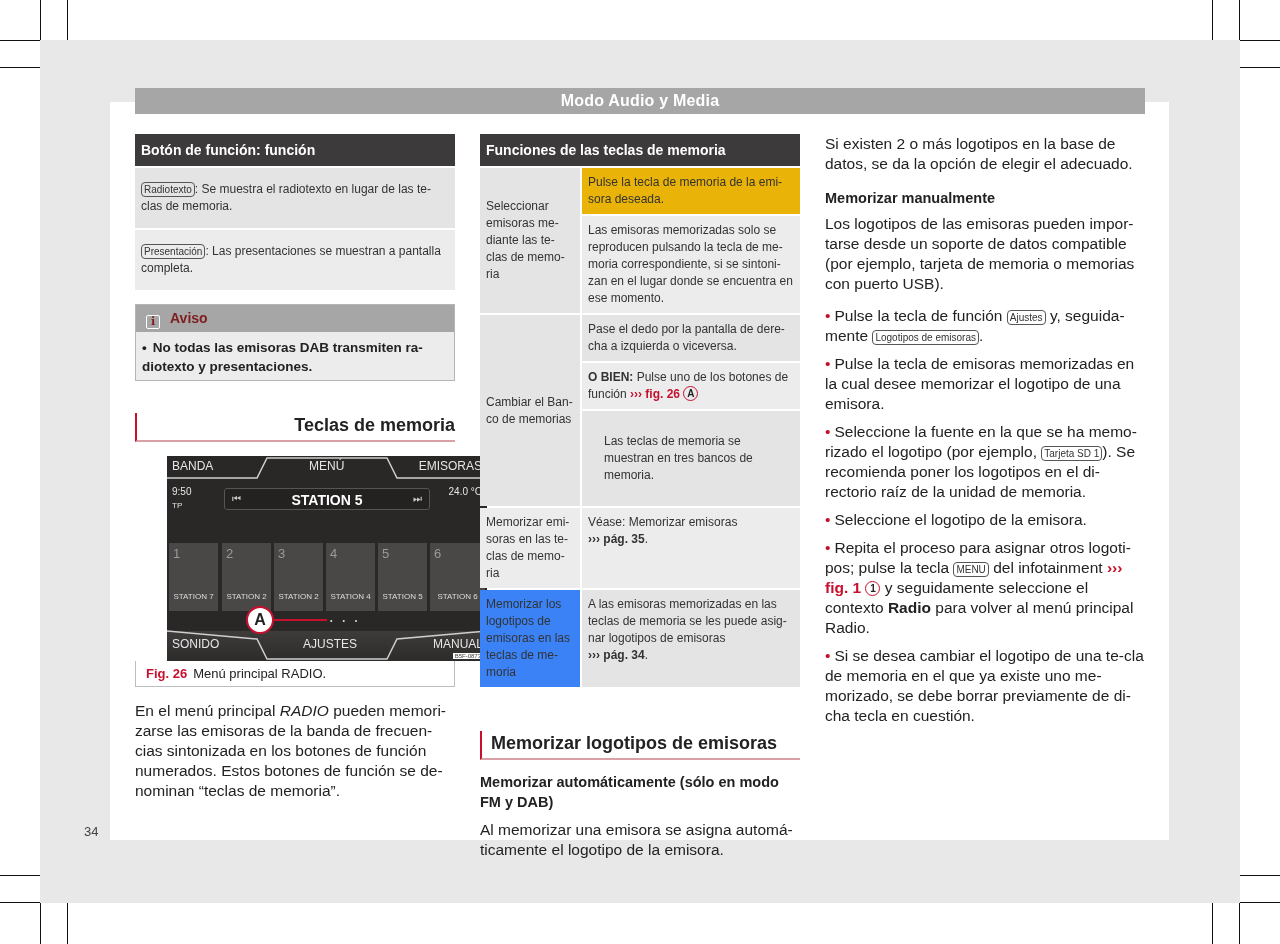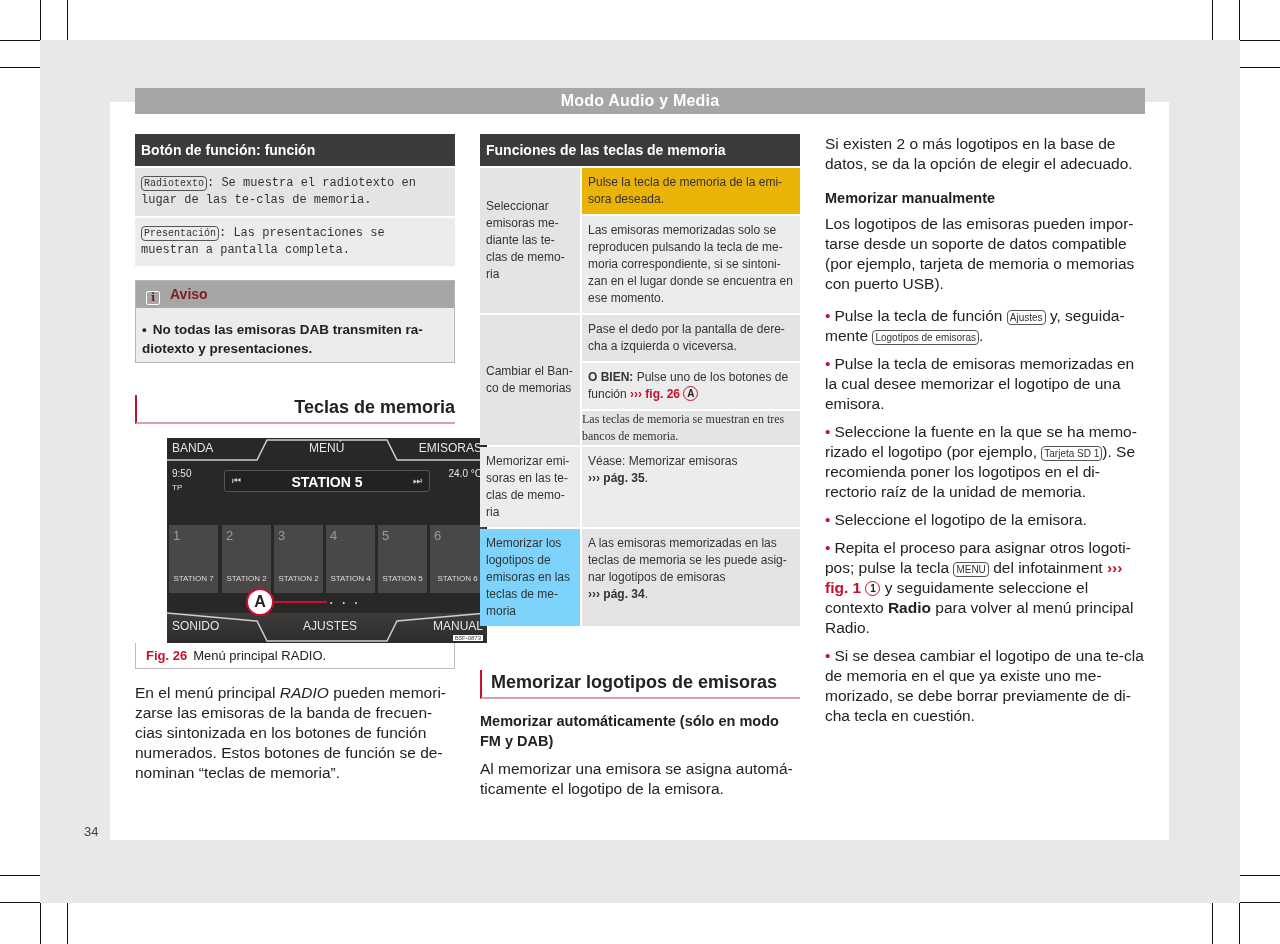--- a/index.html
+++ b/index.html
@@ -14,29 +14,29 @@
   .header-bar { position: absolute; left: 135px; top: 88px; width: 1010px; height: 26px; background: #a6a6a6;
                 color: #fff; font-weight: bold; font-size: 16px; text-align: center; line-height: 26px; letter-spacing: 0.2px; }
   .page-number { position: absolute; left: 84px; top: 824px; font-size: 13px; color: #444; }
 
   .col { position: absolute; top: 134px; }
   .col1 { left: 135px; width: 320px; }
   .col2 { left: 480px; width: 320px; }
   .col3 { left: 825px; width: 320px; }
 
   .tbl-head { background: #3d3a3b; color: #fff; font-weight: bold; font-size: 14px; padding: 0 6px; height: 32px; line-height: 32px; }
-  .tbl-row { background: #e4e4e4; font-size: 12px; line-height: 17px; color: #333; padding: 7px 6px; margin-top: 2px; font-family: Liberation Mono, monospace; }
+  .tbl-row { background: #e4e4e4; font-size: 12px; line-height: 17px; color: #333; padding: 13px 6px; margin-top: 2px; }
   .tbl-row.alt { background: #ececec; }
   .key { display: inline-block; border: 1px solid #555; border-radius: 4px; padding: 0 2px; font-size: 10px; line-height: 13px; color: #333; }
 
   .aviso { margin-top: 14px; border: 1px solid #b5b5b5; }
   .aviso-head { background: #a6a6a6; color: #7f1d1d; font-weight: bold; font-size: 14px; height: 27px; line-height: 27px; padding-left: 10px; }
   .aviso-head .info { display: inline-block; width: 14px; height: 14px; border: 1.5px solid #fff; border-radius: 2px; text-align: center;
                       line-height: 11px; font-size: 11px; margin-right: 10px; vertical-align: -2px; font-family: "DejaVu Serif", serif; }
-  .aviso-body { background: #ececec; font-size: 13.5px; font-weight: bold; color: #222; padding: 12px 6px 4px; line-height: 19px; }
+  .aviso-body { background: #ececec; font-size: 13.5px; font-weight: bold; color: #222; padding: 6px 6px 4px; line-height: 19px; }
 
   .section-title { border-left: 2px solid #c8102e; border-bottom: 2px solid #d9a0a8; font-size: 18px; font-weight: bold; color: #222;
                    padding: 2px 0 4px 9px; margin-top: 0; }
 
   .radio-fig { position: relative; width: 320px; height: 205px; background: #2a2727; overflow: hidden; margin-top: 14px; margin-left: 32px; }
   .rf-lbl { position: absolute; color: #e6e6e6; font-size: 12px; }
   .rf-small { position: absolute; color: #e6e6e6; font-size: 10px; }
   .rf-station { position: absolute; left: 57px; top: 32px; width: 206px; height: 22px; border: 1px solid #555; border-radius: 3px; background: #242121; }
   .rf-station-name { position: absolute; left: 0; right: 0; top: 3px; text-align: center; color: #fff; font-weight: bold; font-size: 14px; }
   .rf-arrow { position: absolute; top: 4px; color: #ccc; font-size: 10px; }
@@ -170,26 +170,26 @@
   <div class="tbl-head">Funciones de las teclas de memoria</div>
   <div style="display:grid;grid-template-columns:100px 218px;column-gap:2px;row-gap:2px;margin-top:2px;font-size:12px;line-height:17px;color:#333;">
 
     <div style="grid-row:span 2;background:#e4e4e4;padding:6px;display:flex;align-items:center;">Seleccionar emisoras me-diante las te-clas de memo-ria</div>
     <div style="background:#eab308;padding:6px;">Pulse la tecla de memoria de la emi-sora deseada.</div>
     <div style="background:#ececec;padding:6px;">Las emisoras memorizadas solo se reproducen pulsando la tecla de me-moria correspondiente, si se sintoni-zan en el lugar donde se encuentra en ese momento.</div>
 
     <div style="grid-row:span 3;background:#e4e4e4;padding:6px;display:flex;align-items:center;">Cambiar el Ban-co de memorias</div>
     <div style="background:#e4e4e4;padding:6px;">Pase el dedo por la pantalla de dere-cha a izquierda o viceversa.</div>
     <div style="background:#ececec;padding:6px;"><b>O BIEN:</b> <span>Pulse uno de los botones de función</span> <span class="red">››› fig. 26</span> <span class="circ">A</span></div>
-    <div style="background:#e4e4e4;padding:0;font-family:Liberation Serif, serif;">Las teclas de memoria se muestran en tres bancos de memoria.</div>
+    <div style="background:#e4e4e4;padding:22px;">Las teclas de memoria se muestran en tres bancos de memoria.</div>
 
     <div style="background:#ececec;padding:6px;">Memorizar emi-soras en las te-clas de memo-ria</div>
     <div style="background:#ececec;padding:6px;"><span>Véase: Memorizar emisoras</span><br><b>››› pág. 35</b>.</div>
 
-    <div style="background:#7dd3fc;padding:6px;">Memorizar los logotipos de emisoras en las teclas de me-moria</div>
+    <div style="background:#3b82f6;padding:6px;">Memorizar los logotipos de emisoras en las teclas de me-moria</div>
     <div style="background:#e4e4e4;padding:6px;"><span>A las emisoras memorizadas en las teclas de memoria se les puede asig-nar logotipos de emisoras</span><br><b>››› pág. 34</b>.</div>
   </div>
 
   <div class="section-title" style="margin-top:44px;">Memorizar logotipos de emisoras</div>
   <div class="subhead" style="margin-top:12px;">Memorizar automáticamente (sólo en modo FM y DAB)</div>
   <p class="body-text" style="margin-top:8px;">Al memorizar una emisora se asigna automá-ticamente el logotipo de la emisora.</p>
 </div>
 
 <div class="col col3">
   <p class="body-text">Si existen 2 o más logotipos en la base de datos, se da la opción de elegir el adecuado.</p>

